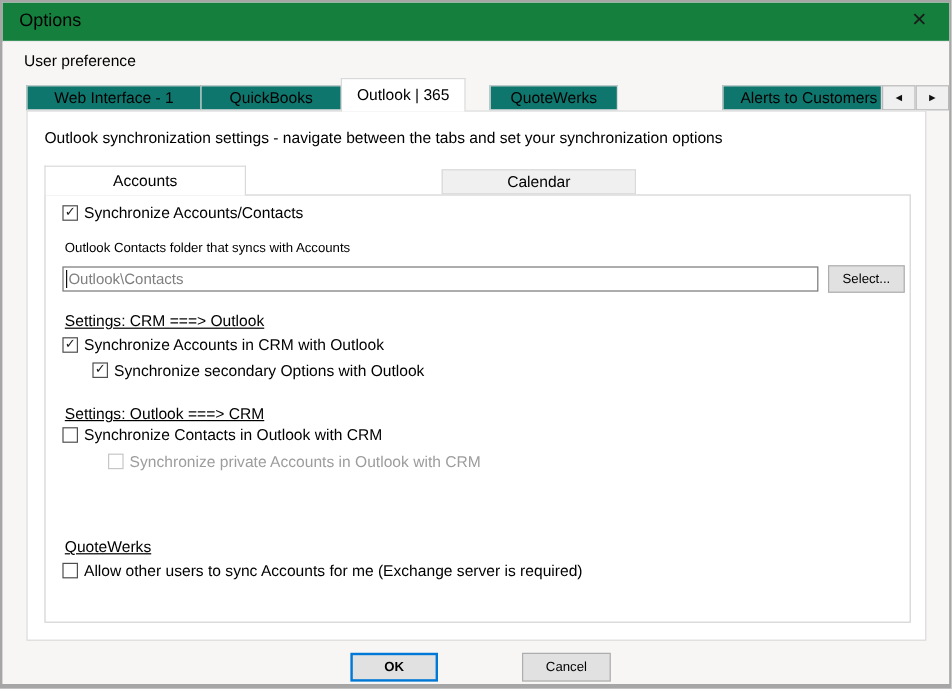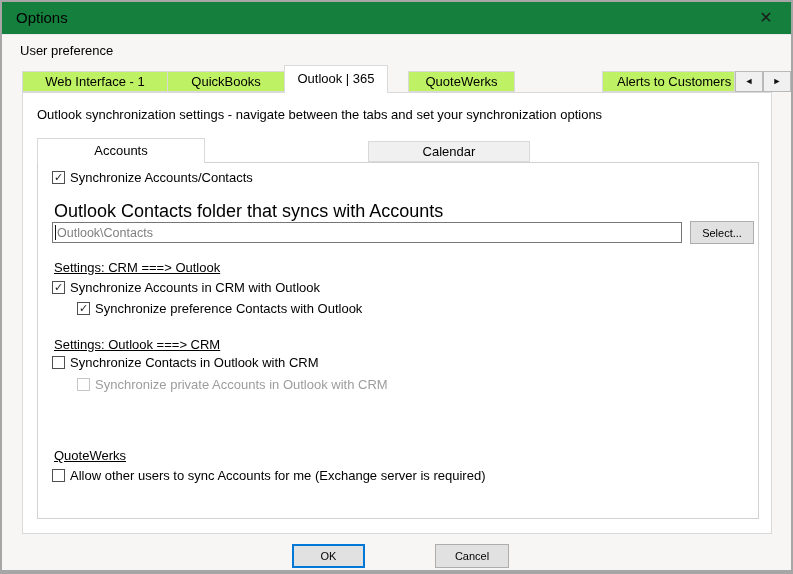--- a/index.html
+++ b/index.html
@@ -8,21 +8,21 @@
   .dialog {
     position:relative; width:793px; height:574px; background:#f7f6f5;
     border:2px solid #a6a6a6; border-bottom:4px solid #a6a6a6; overflow:hidden;
   }
   .titlebar { position:absolute; left:0; top:0; width:100%; height:33px; background:#15803d; border-bottom:1px solid #e9e9e9; }
   .title { position:absolute; left:14px; top:7px; font-size:15px; color:#000; }
   .close { position:absolute; right:14px; top:5px; font-size:16px; color:#1a1a1a; width:22px; height:22px; text-align:center; line-height:22px; cursor:default; }
   .userpref { position:absolute; left:18px; top:41px; font-size:13px; color:#000; }
 
   
-  .tab { position:absolute; height:21px; top:69px; background:#bef264; border:1px solid #d9d9d9;
+  .tab { position:absolute; height:21px; top:69px; background:#0f766e; border:1px solid #d9d9d9;
          font-size:13px; color:#000; text-align:center; line-height:20px; overflow:hidden; white-space:nowrap; z-index:1; }
   .tab.active { top:63px; height:28px; background:#ffffff; border-bottom:none; line-height:26px; z-index:3; }
   .scrollbtn { position:absolute; top:69px; width:28px; height:21px; background:#f0f0f0; border:1px solid #b9b9b9;
                font-size:9px; color:#111; text-align:center; line-height:19px; z-index:2; }
 
   
   .page { position:absolute; left:20px; top:90px; width:750px; height:442px; background:#ffffff; border:1px solid #d9d9d9; z-index:2; }
   .desc { position:absolute; left:35px; top:105px; font-size:13px; color:#000; z-index:4; }
 
   
@@ -30,32 +30,32 @@
             font-size:13px; color:#000; text-align:center; line-height:19px; z-index:4; }
   .subtab.active { top:136px; height:25px; background:#ffffff; border-bottom:none; line-height:23px; z-index:6; }
   .panel { position:absolute; left:35px; top:160px; width:722px; height:357px; background:#ffffff; border:1px solid #d2d2d2; z-index:5; }
 
   .cb-row { position:absolute; display:flex; align-items:center; gap:5px; font-size:13px; color:#000; z-index:7; }
   .cb-box { width:13px; height:13px; background:#fff; border:1px solid #4f4f4f; display:inline-flex;
             align-items:center; justify-content:center; font-size:11px; line-height:1; color:#1c1c1c; flex:0 0 auto; }
   .cb-row.disabled .cb-box { border-color:#c6c6c6; }
   .cb-row.disabled .cb-label { color:#9d9d9d; }
 
-  .field-label { position:absolute; font-size:18px; color:#000; z-index:7; }
+  .field-label { position:absolute; font-size:11px; color:#000; z-index:7; }
   .heading { position:absolute; font-size:13px; color:#000; text-decoration:underline; z-index:7; }
 
   .folder-input { position:absolute; left:50px; top:220px; width:630px; height:21px; border:1px solid #767676;
                   background:#fff; font-family:"Liberation Sans", sans-serif; font-size:12.5px; padding:0 4px; color:#b91c1c; z-index:7; }
   .folder-input::placeholder { color:#7f7f7f; opacity:1; }
   .caret { position:absolute; left:53px; top:223px; width:1px; height:15px; background:#111; z-index:8; }
 
   .btn { position:absolute; background:#e1e1e1; border:1px solid #adadad; font-family:"Liberation Sans", sans-serif;
          font-size:11px; color:#000; text-align:center; z-index:7; }
   .select-btn { left:688px; top:219px; width:64px; height:23px; }
-  .ok-btn { left:290px; top:542px; width:73px; height:24px; border:2px solid #0078d7; }
+  .ok-btn { left:290px; top:542px; width:73px; height:24px; border:2px solid #0078d7;font-weight:bold; }
   .cancel-btn { left:433px; top:542px; width:74px; height:24px; }
 </style>
 </head>
 <body>
 
 <div class="dialog">
   <div class="titlebar">
     <div class="title">Options</div>
     <div class="close">✕</div>
   </div>
@@ -88,29 +88,29 @@
   <div class="caret"></div>
   <button class="btn select-btn">Select...</button>
 
   <div class="heading" style="left:52px; top:258px;">Settings: CRM ===&gt; Outlook</div>
   <label class="cb-row" style="left:50px; top:278px;">
     <span class="cb-box">✓</span>
     <span class="cb-label">Synchronize Accounts in CRM with Outlook</span>
   </label>
   <label class="cb-row" style="left:75px; top:299px;">
     <span class="cb-box">✓</span>
-    <span class="cb-label">Synchronize preference Contacts with Outlook</span>
+    <span class="cb-label">Synchronize secondary Options with Outlook</span>
   </label>
 
   <div class="heading" style="left:52px; top:335px;">Settings: Outlook ===&gt; CRM</div>
   <label class="cb-row" style="left:50px; top:353px;">
     <span class="cb-box"></span>
     <span class="cb-label">Synchronize Contacts in Outlook with CRM</span>
   </label>
-  <label class="cb-row disabled" style="left:75px; top:375px;align-items:center;">
+  <label class="cb-row disabled" style="left:88px; top:375px;align-items:center;">
     <span class="cb-box"></span>
     <span class="cb-label">Synchronize private Accounts in Outlook with CRM</span>
   </label>
 
   <div class="heading" style="left:52px; top:446px;">QuoteWerks</div>
   <label class="cb-row" style="left:50px; top:466px;">
     <span class="cb-box"></span>
     <span class="cb-label">Allow other users to sync Accounts for me (Exchange server is required)</span>
   </label>
 

